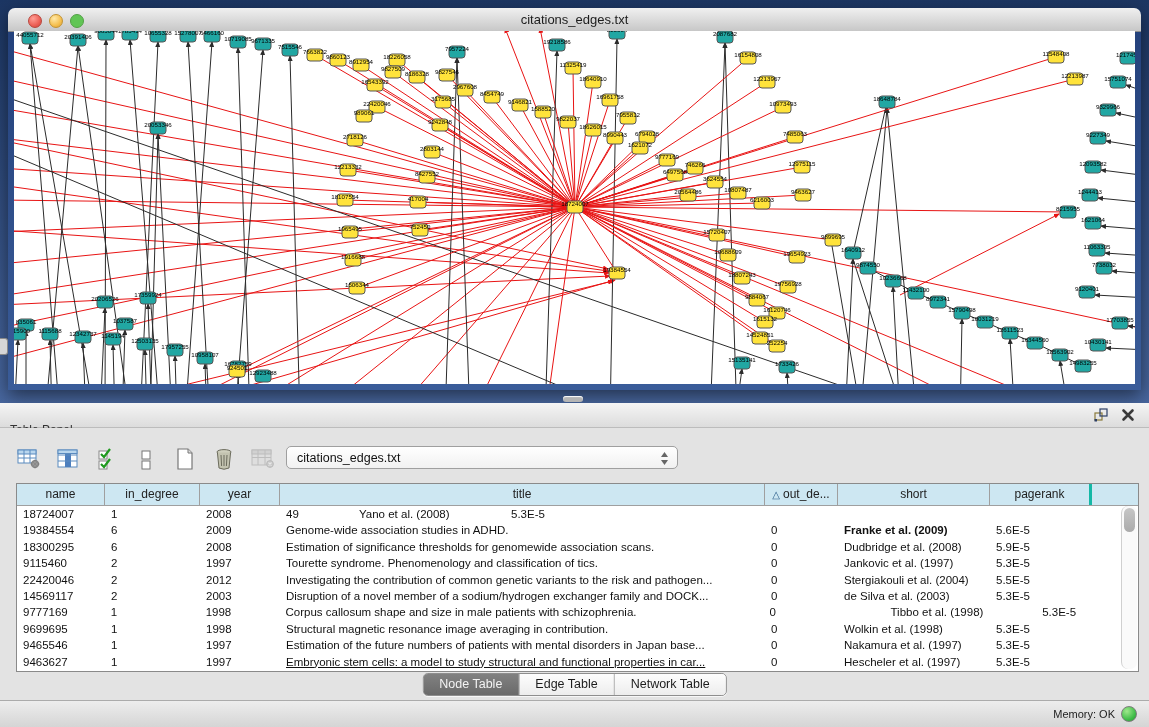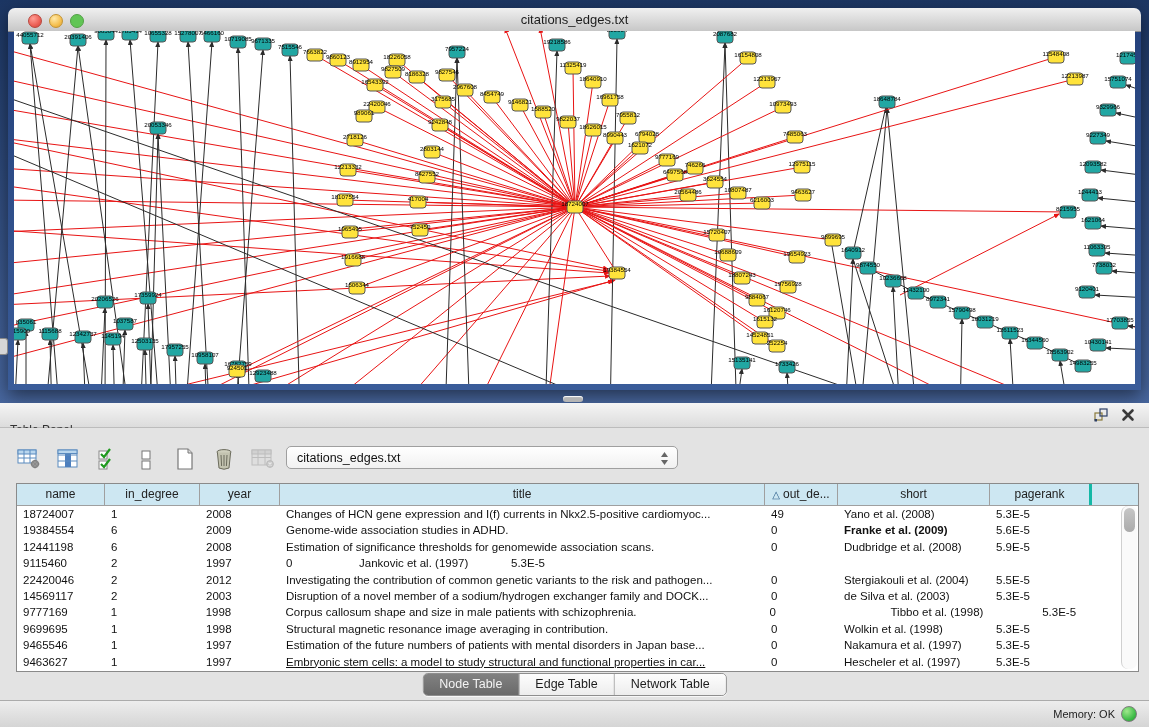--- a/index.html
+++ b/index.html
@@ -830,47 +830,47 @@
           <div class="th" style="width: 485px;">title</div>
           <div class="th" style="width: 73px;"><span class="sort-tri">△</span>out_de...</div>
           <div class="th" style="width: 152px;">short</div>
           <div class="th" style="width: 102px;">pagerank</div>
         </div>
       <div id="tbody">
           <div class="trow">
             <div class="td" style="width: 88px;">18724007</div>
             <div class="td" style="width: 95px;">1</div>
             <div class="td" style="width: 80px;">2008</div>
-            <div class="td" style="width: 485px;">Changes of HCN gene expression and I(f) currents in Nkx2.5-positive cardiomyoc...</div>
             <div class="td" style="width: 73px;">49</div>
             <div class="td" style="width: 152px;">Yano et al. (2008)</div>
             <div class="td" style="width: 102px;">5.3E-5</div>
           </div>
           <div class="trow">
             <div class="td" style="width: 88px;">19384554</div>
             <div class="td" style="width: 95px;">6</div>
             <div class="td" style="width: 80px;">2009</div>
             <div class="td" style="width: 485px;">Genome-wide association studies in ADHD.</div>
             <div class="td" style="width: 73px;">0</div>
             <div class="td" style="width: 152px; font-weight: bold;">Franke et al. (2009)</div>
             <div class="td" style="width: 102px;">5.6E-5</div>
           </div>
           <div class="trow">
-            <div class="td" style="width: 88px;">12441198</div>
+            <div class="td" style="width: 88px;">18300295</div>
             <div class="td" style="width: 95px;">6</div>
             <div class="td" style="width: 80px;">2008</div>
             <div class="td" style="width: 485px;">Estimation of significance thresholds for genomewide association scans.</div>
             <div class="td" style="width: 73px;">0</div>
             <div class="td" style="width: 152px;">Dudbridge et al. (2008)</div>
             <div class="td" style="width: 102px;">5.9E-5</div>
           </div>
           <div class="trow">
             <div class="td" style="width: 88px;">9115460</div>
             <div class="td" style="width: 95px;">2</div>
             <div class="td" style="width: 80px;">1997</div>
+            <div class="td" style="width: 485px;">Tourette syndrome. Phenomenology and classification of tics.</div>
             <div class="td" style="width: 73px;">0</div>
             <div class="td" style="width: 152px;">Jankovic et al. (1997)</div>
             <div class="td" style="width: 102px;">5.3E-5</div>
           </div>
           <div class="trow">
             <div class="td" style="width: 88px;">22420046</div>
             <div class="td" style="width: 95px;">2</div>
             <div class="td" style="width: 80px;">2012</div>
             <div class="td" style="width: 485px;">Investigating the contribution of common genetic variants to the risk and pathogen...</div>
             <div class="td" style="width: 73px;">0</div>

